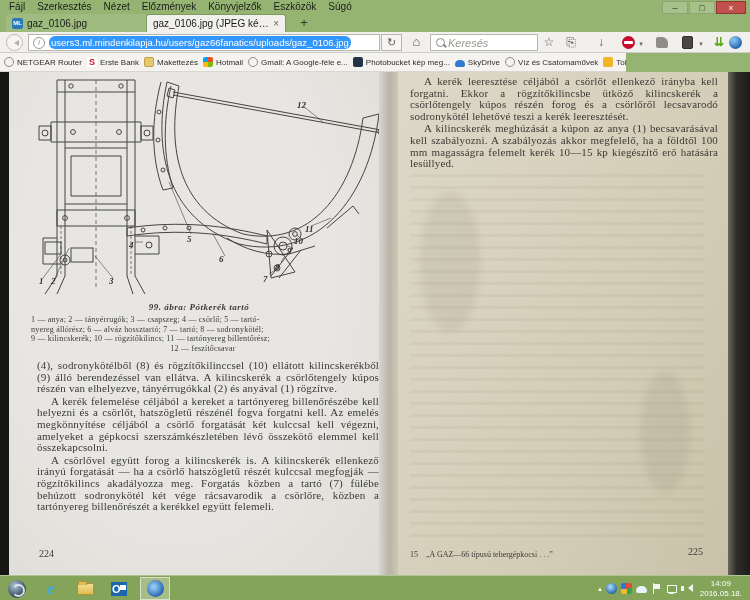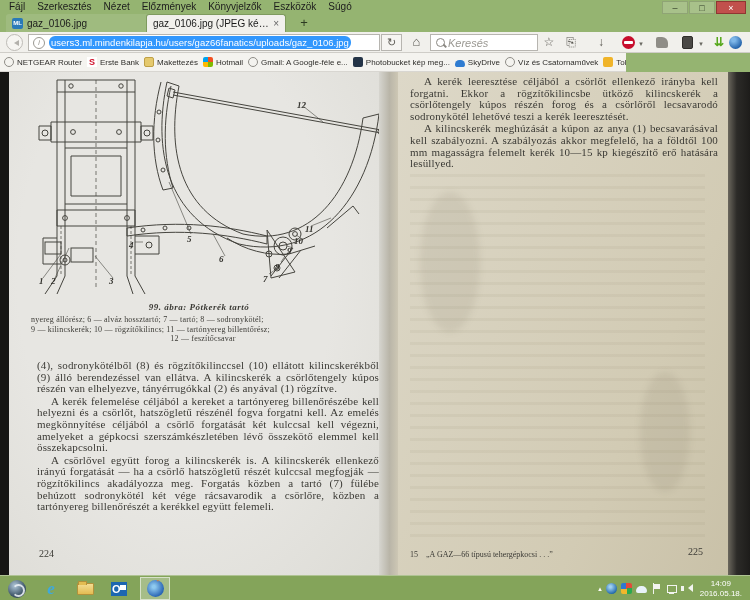--- a/index.html
+++ b/index.html
@@ -331,20 +331,21 @@
             <span class="callout" style="left: 244px; top: 184px;">8</span>
             <span class="callout" style="left: 256px; top: 168px;">9</span>
             <span class="callout" style="left: 263px; top: 158px;">10</span>
             <span class="callout" style="left: 274px; top: 146px;">11</span>
             <span class="callout" style="left: 266px; top: 22px;">12</span>
           </div>
       </div>
 
       <div class="fig-caption serif">99. ábra: Pótkerék tartó</div>
       <div class="fig-legend serif">
+        <div>1 — anya; 2 — tányérrugók; 3 — csapszeg; 4 — csörlő; 5 — tartó-</div>
         <div>nyereg állórész; 6 — alváz hossztartó; 7 — tartó; 8 — sodronykötél;</div>
         <div>9 — kilincskerék; 10 — rögzítőkilincs; 11 — tartónyereg billentőrész;</div>
         <div class="lg-last">12 — feszítőcsavar</div>
       </div>
 
       <div class="body-text bt-left serif">
         <p>(4), sodronykötélből (8) és rögzítőkilinccsel (10) ellátott kilincskerékből (9) álló berendezéssel van ellátva. A kilincskerék a csörlőtengely kúpos részén van elhelyezve, tányérrugókkal (2) és anyával (1) rögzítve.</p>
         <p class="indent">A kerék felemelése céljából a kereket a tartónyereg billenőrészébe kell helyezni és a csörlőt, hatszögletű részénél fogva forgatni kell. Az emelés megkönnyítése céljából a csörlő forgatását két kulccsal kell végezni, amelyeket a gépkocsi szerszámkészletében lévő összekötő elemmel kell összekapcsolni.</p>
         <p class="indent">A csörlővel együtt forog a kilincskerék is. A kilincskerék ellenkező irányú forgatását — ha a csörlő hatszögletű részét kulccsal megfogják — rögzítőkilincs akadályozza meg. Forgatás közben a tartó (7) fülébe behúzott sodronykötél két vége rácsavarodik a csörlőre, közben a tartónyereg billenőrészét a kerékkel együtt felemeli.</p>
       </div>

